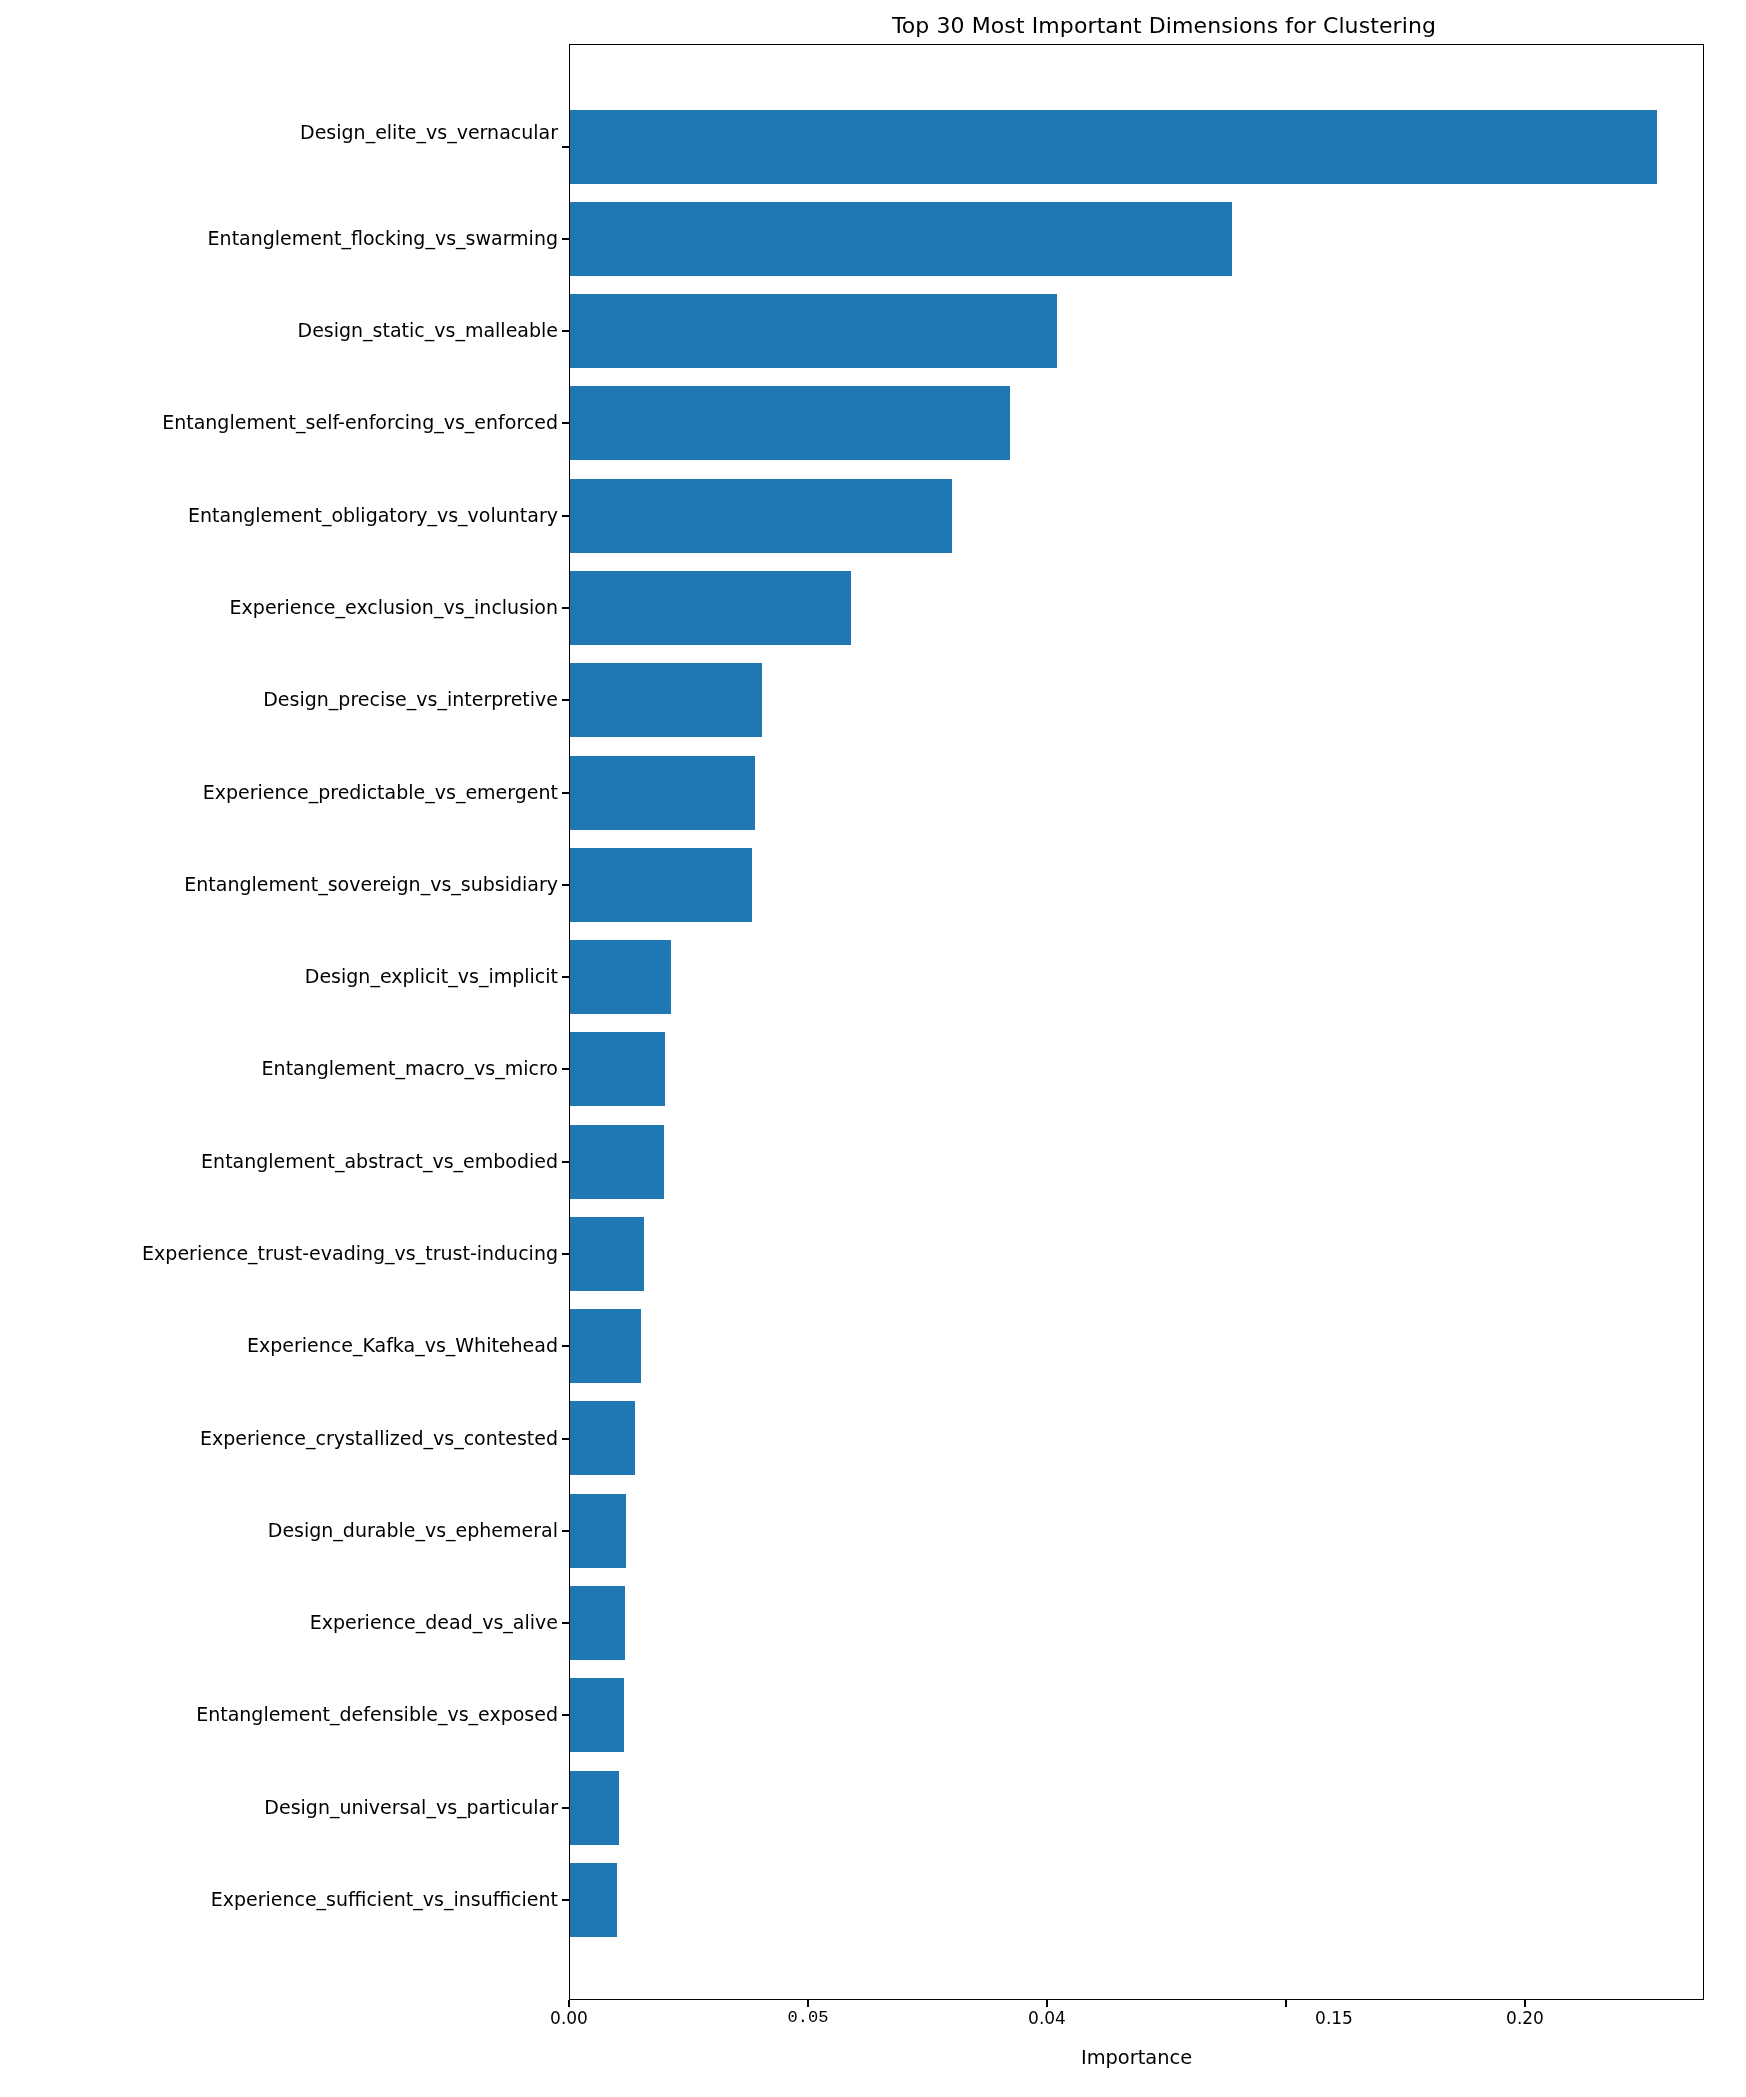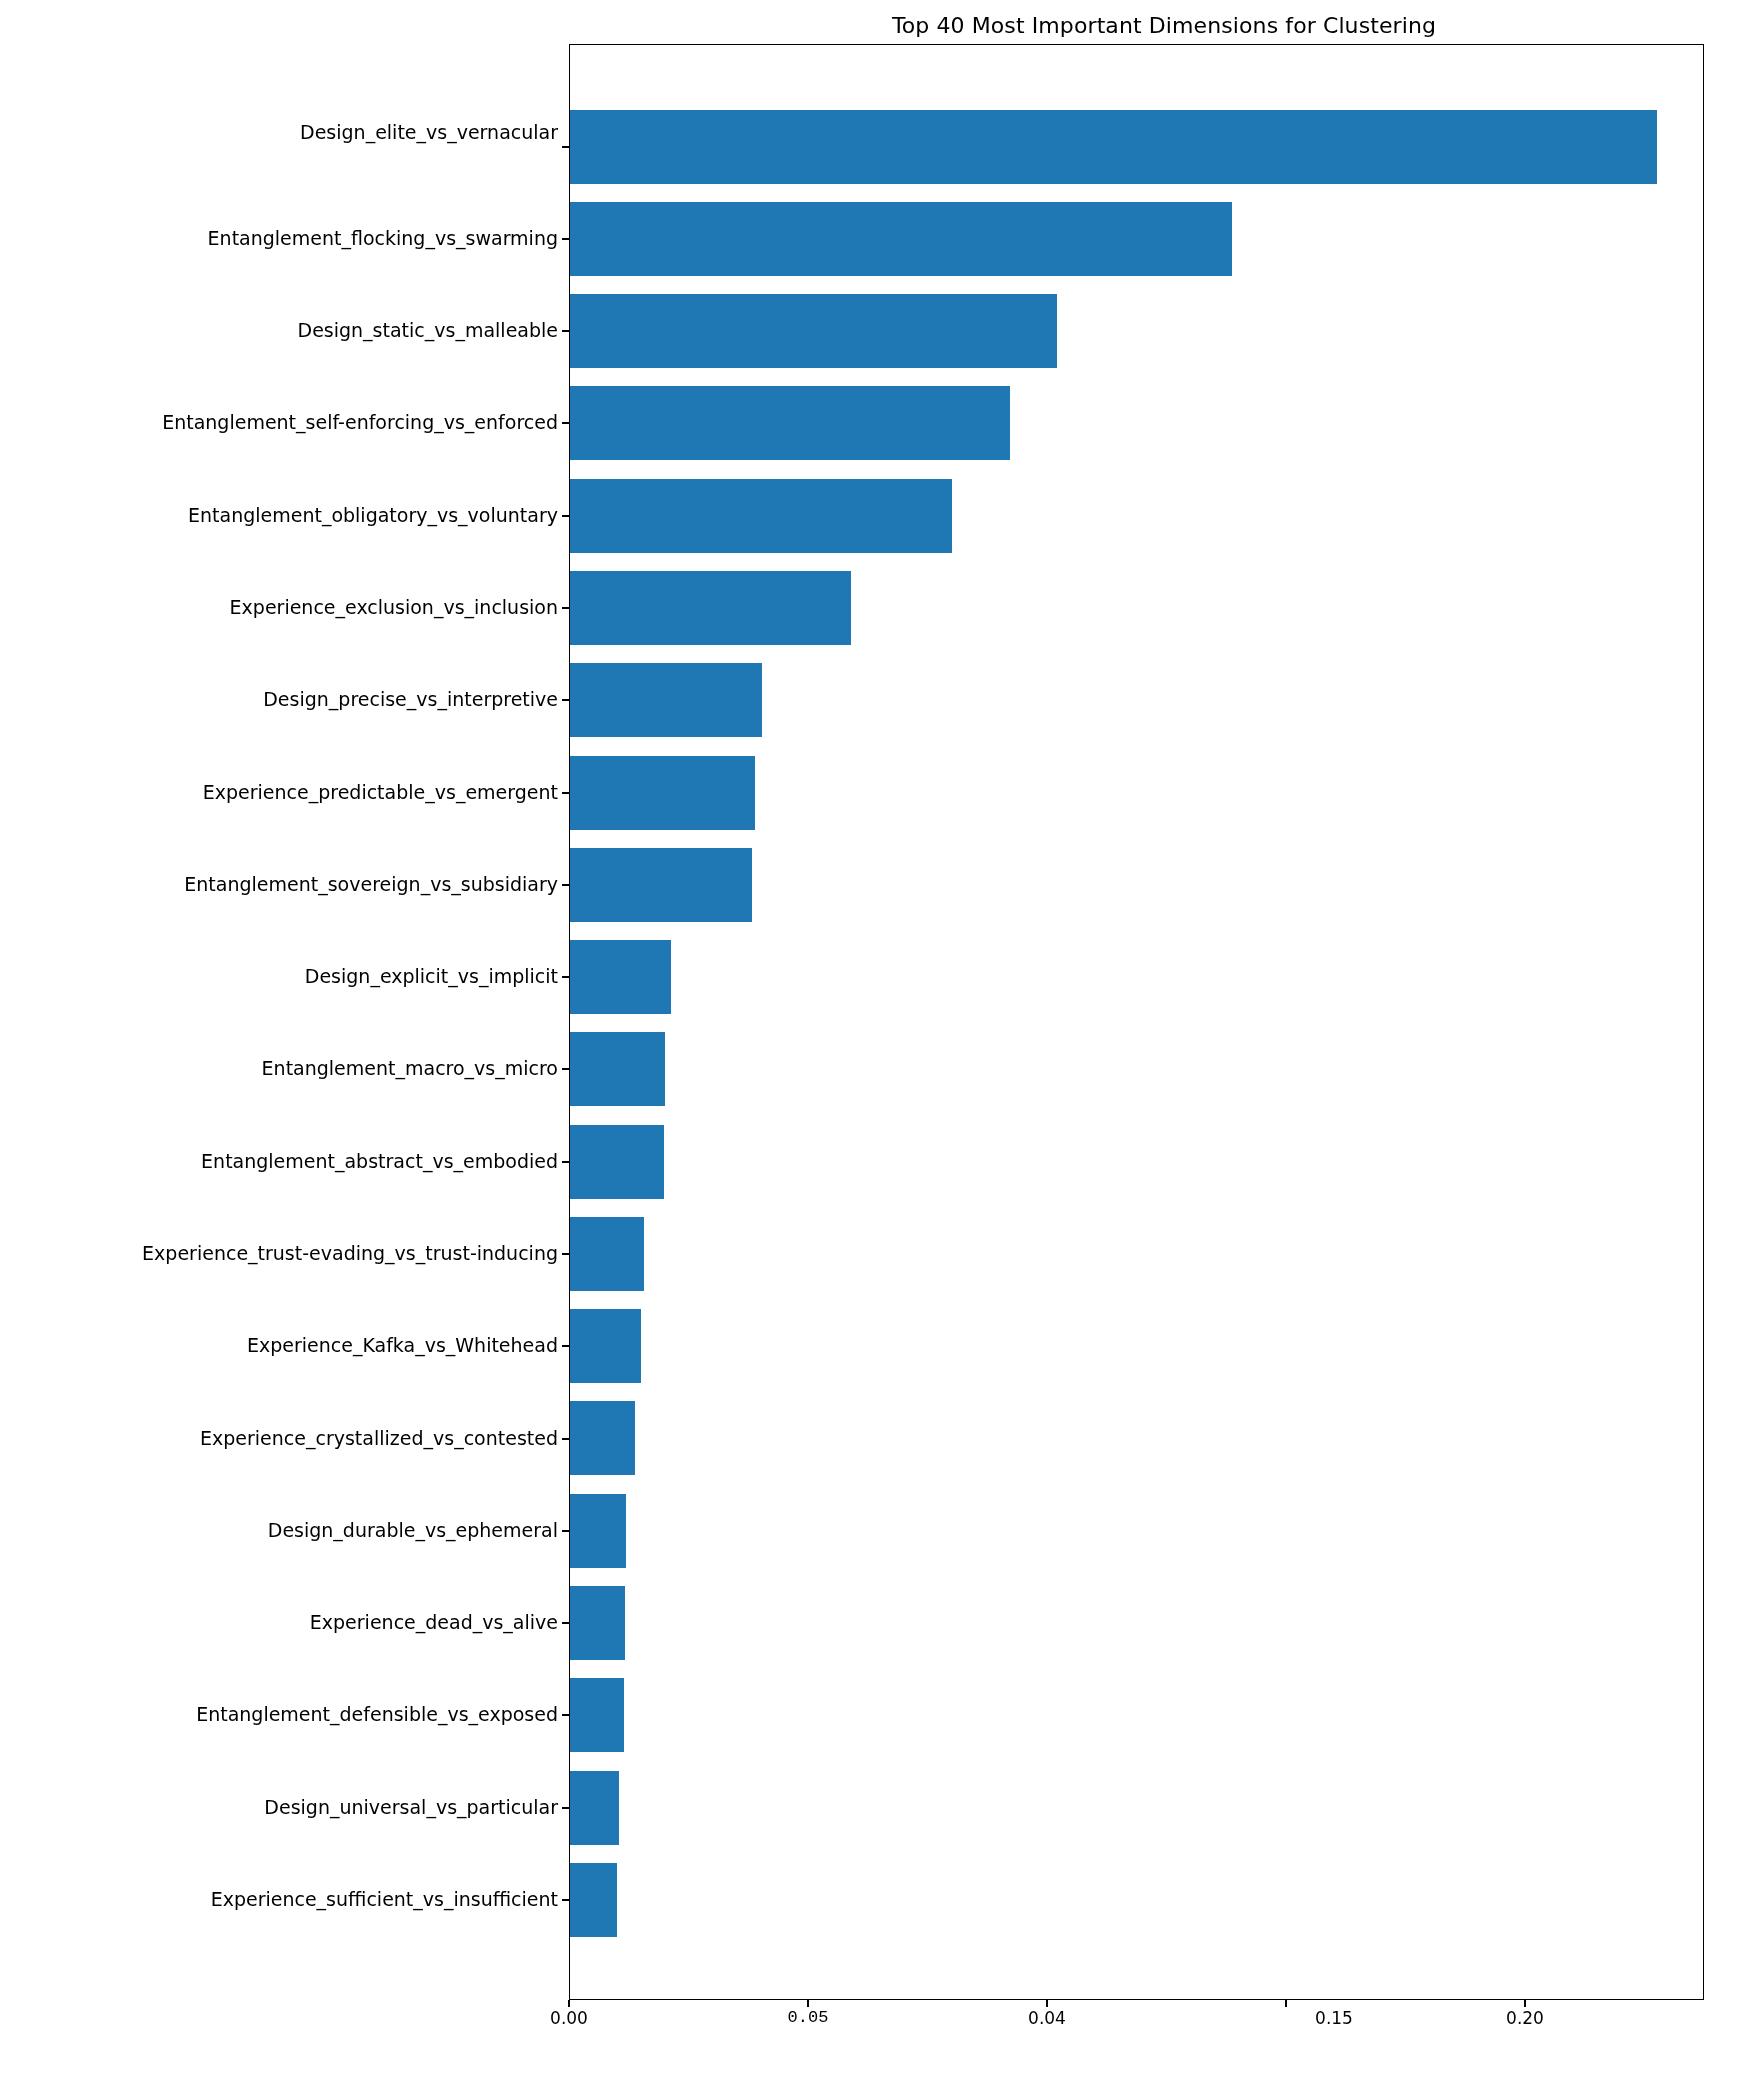--- a/index.html
+++ b/index.html
@@ -97,21 +97,21 @@
     top: 2046px;
     text-align: center;
     font-size: 19.4px;
   }
 </style>
 </head>
 <body>
 
 <div id="figure">
 
-  <div id="chart-title">Top 40 Most Important Dimensions for Clustering</div>
+  <div id="chart-title">Top 30 Most Important Dimensions for Clustering</div>
 
   <div id="axes">
     <div id="plot-area">
         <div class="bar-row" style="top: 65px; height: 74px;">
           <div class="bar" title="Design_elite_vs_vernacular: 0.2275" style="width: 1087px; background: rgb(31, 119, 180);"></div>
         </div>
         <div class="bar-row" style="top: 157px; height: 74px;">
           <div class="bar" title="Entanglement_flocking_vs_swarming: 0.1385" style="width: 662px; background: rgb(31, 119, 180);"></div>
         </div>
         <div class="bar-row" style="top: 249px; height: 74px;">
@@ -219,14 +219,15 @@
       <div style="position: absolute; left: 807px; top: 2000px; width: 1.8px; height: 7px; background: rgb(0, 0, 0);"></div>
       <div class="xtick-label" style="left: 808px; font-family: Liberation Mono, monospace;">0.05</div>
       <div style="position: absolute; left: 1046px; top: 2000px; width: 1.8px; height: 7px; background: rgb(0, 0, 0);"></div>
       <div class="xtick-label" style="left: 1047px;">0.04</div>
       <div style="position: absolute; left: 1285px; top: 2000px; width: 1.8px; height: 7px; background: rgb(0, 0, 0);"></div>
       <div class="xtick-label" style="left: 1334px;">0.15</div>
       <div style="position: absolute; left: 1524px; top: 2000px; width: 1.8px; height: 7px; background: rgb(0, 0, 0);"></div>
       <div class="xtick-label" style="left: 1525px;">0.20</div>
     </div>
 
+  <div id="xlabel">Importance</div>
 </div>
 
 
 </body></html>

